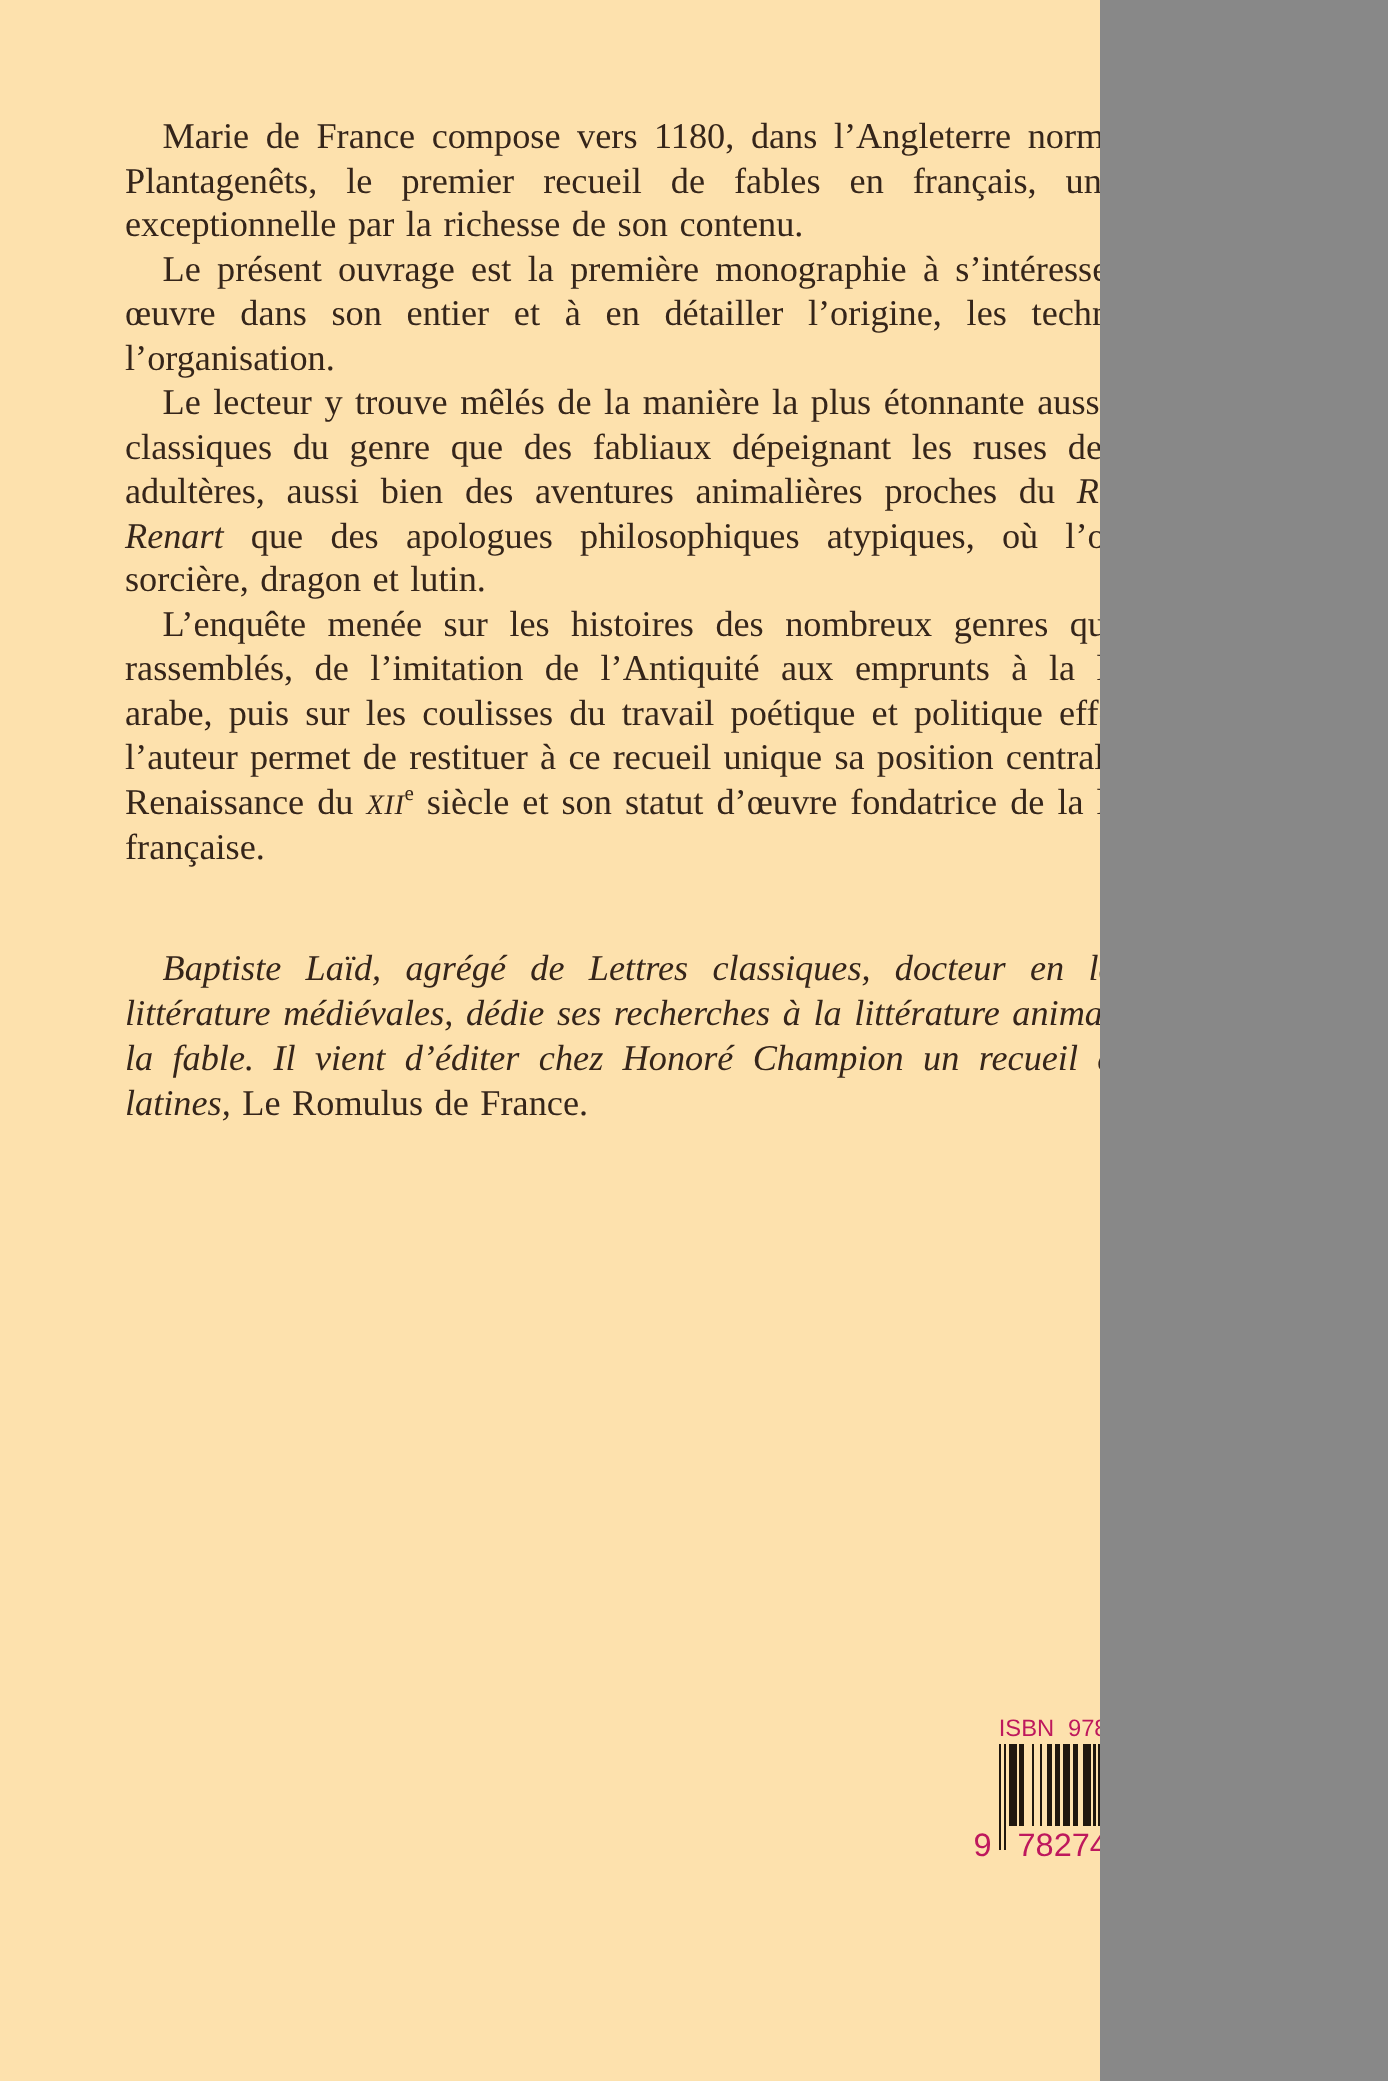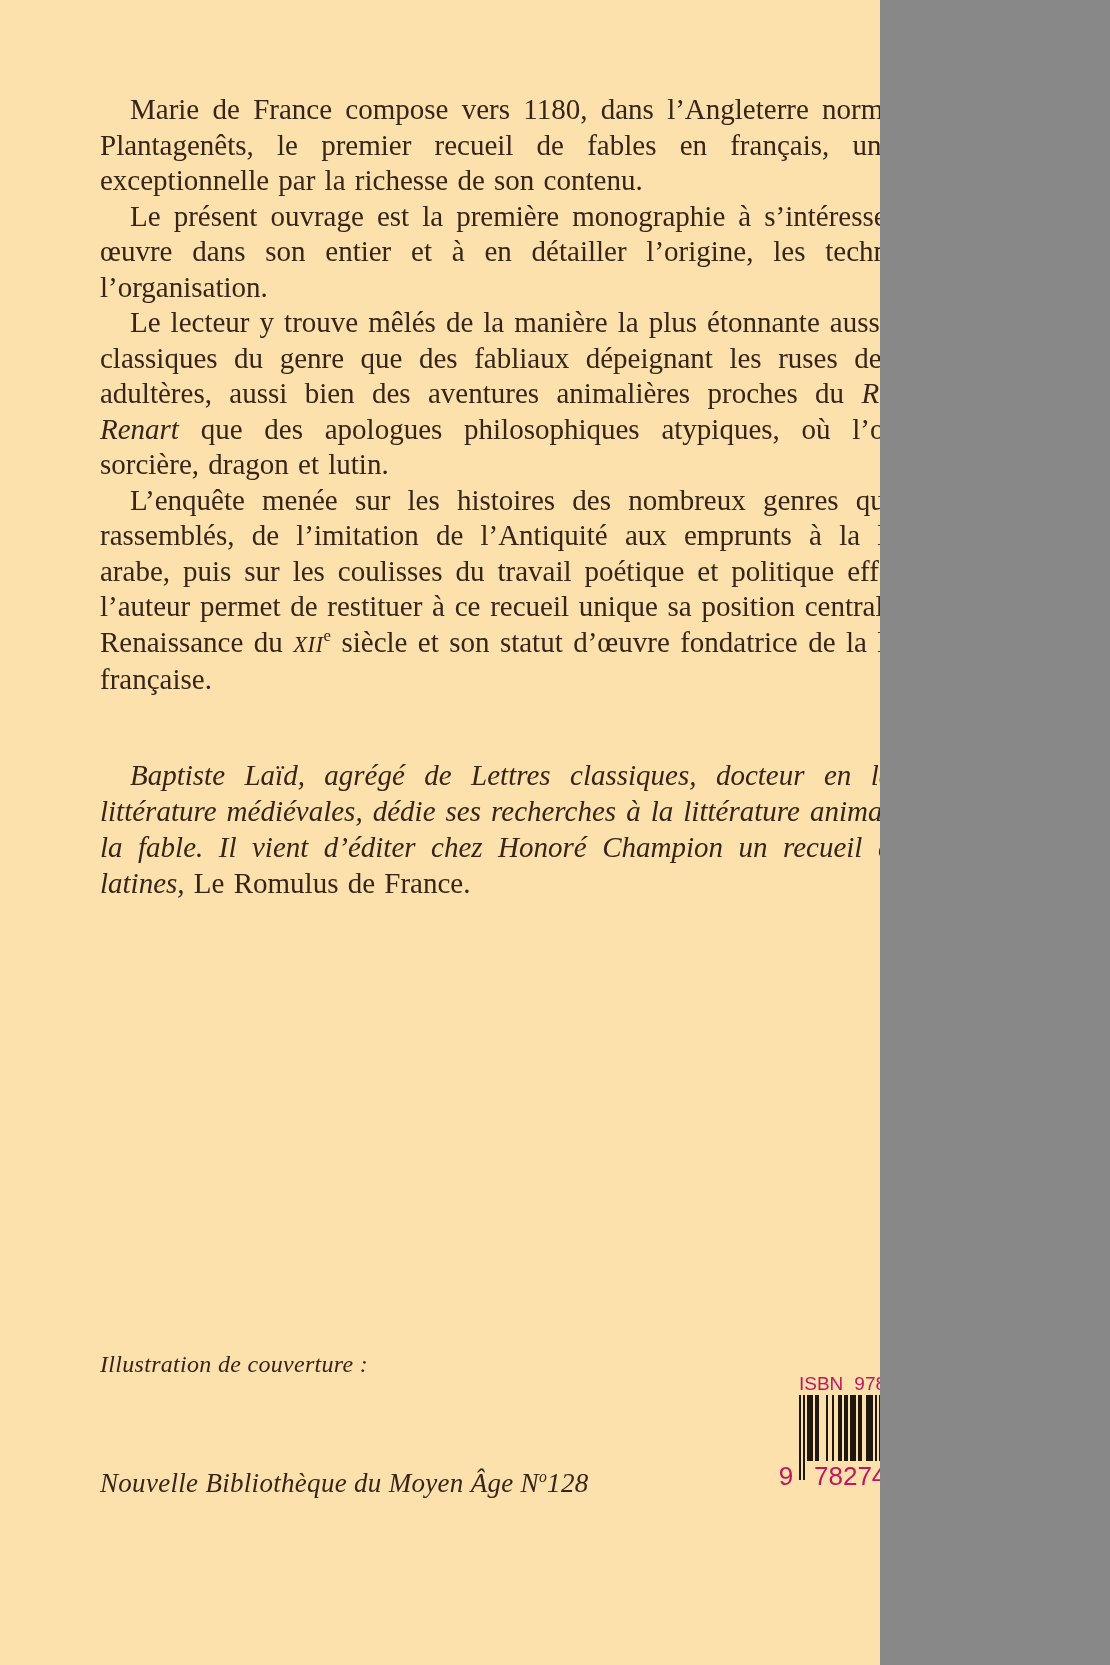--- a/index.html
+++ b/index.html
@@ -75,24 +75,22 @@
   <div class="synopsis">
     <p><span>Marie de France compose vers 1180, dans l’Angleterre normande des Plantagenêts, le premier recueil de fables en français, une œuvre exceptionnelle par la richesse de son contenu.</span></p>
     <p><span>Le présent ouvrage est la première monographie à s’intéresser à cette œuvre dans son entier et à en détailler l’origine, les techniques et l’organisation.</span></p>
     <p><span>Le lecteur y trouve mêlés de la manière la plus étonnante aussi bien les classiques du genre que des fabliaux dépeignant les ruses de femmes adultères, aussi bien des aventures animalières proches du </span><span class="em-italic">Roman du Renart</span><span> que des apologues philosophiques atypiques, où l’on croise sorcière, dragon et lutin.</span></p>
     <p><span>L’enquête menée sur les histoires des nombreux genres qui y sont rassemblés, de l’imitation de l’Antiquité aux emprunts à la littérature arabe, puis sur les coulisses du travail poétique et politique effectué par l’auteur permet de restituer à ce recueil unique sa position centrale dans la Renaissance du </span><span class="smallcaps">XII</span><sup class="ord">e</sup><span> siècle et son statut d’œuvre fondatrice de la littérature française.</span></p>
   </div>
 
   <p class="author-note"><span>Baptiste Laïd, agrégé de Lettres classiques, docteur en langue et littérature médiévales, dédie ses recherches à la littérature animalière et à la fable. Il vient d’éditer chez Honoré Champion un recueil de fables latines, </span><span class="roman">Le Romulus de France.</span></p>
 
   <div class="credit">
-    <div>Illustration de couverture :</div>
   </div>
 
-  <div class="collection"><span>Nouvelle Bibliothèque du Moyen Âge N</span><sup class="ord">o</sup><span>128</span></div>
 
   <div class="barcode-block">
     <div class="isbn-line">
       <span class="isbn-label">ISBN</span><span>978-2-7453-5262-0</span>
     </div>
     <svg class="bars" id="barcode-svg" viewBox="0 0 95 85" preserveAspectRatio="none" shape-rendering="crispEdges" xmlns="http://www.w3.org/2000/svg">
         <rect x="0" y="0" width="1" height="85" fill="#20170e"></rect>
         <rect x="2" y="0" width="1" height="85" fill="#20170e"></rect>
         <rect x="4" y="0" width="1" height="66" fill="#20170e"></rect>
         <rect x="5" y="0" width="1" height="66" fill="#20170e"></rect>

